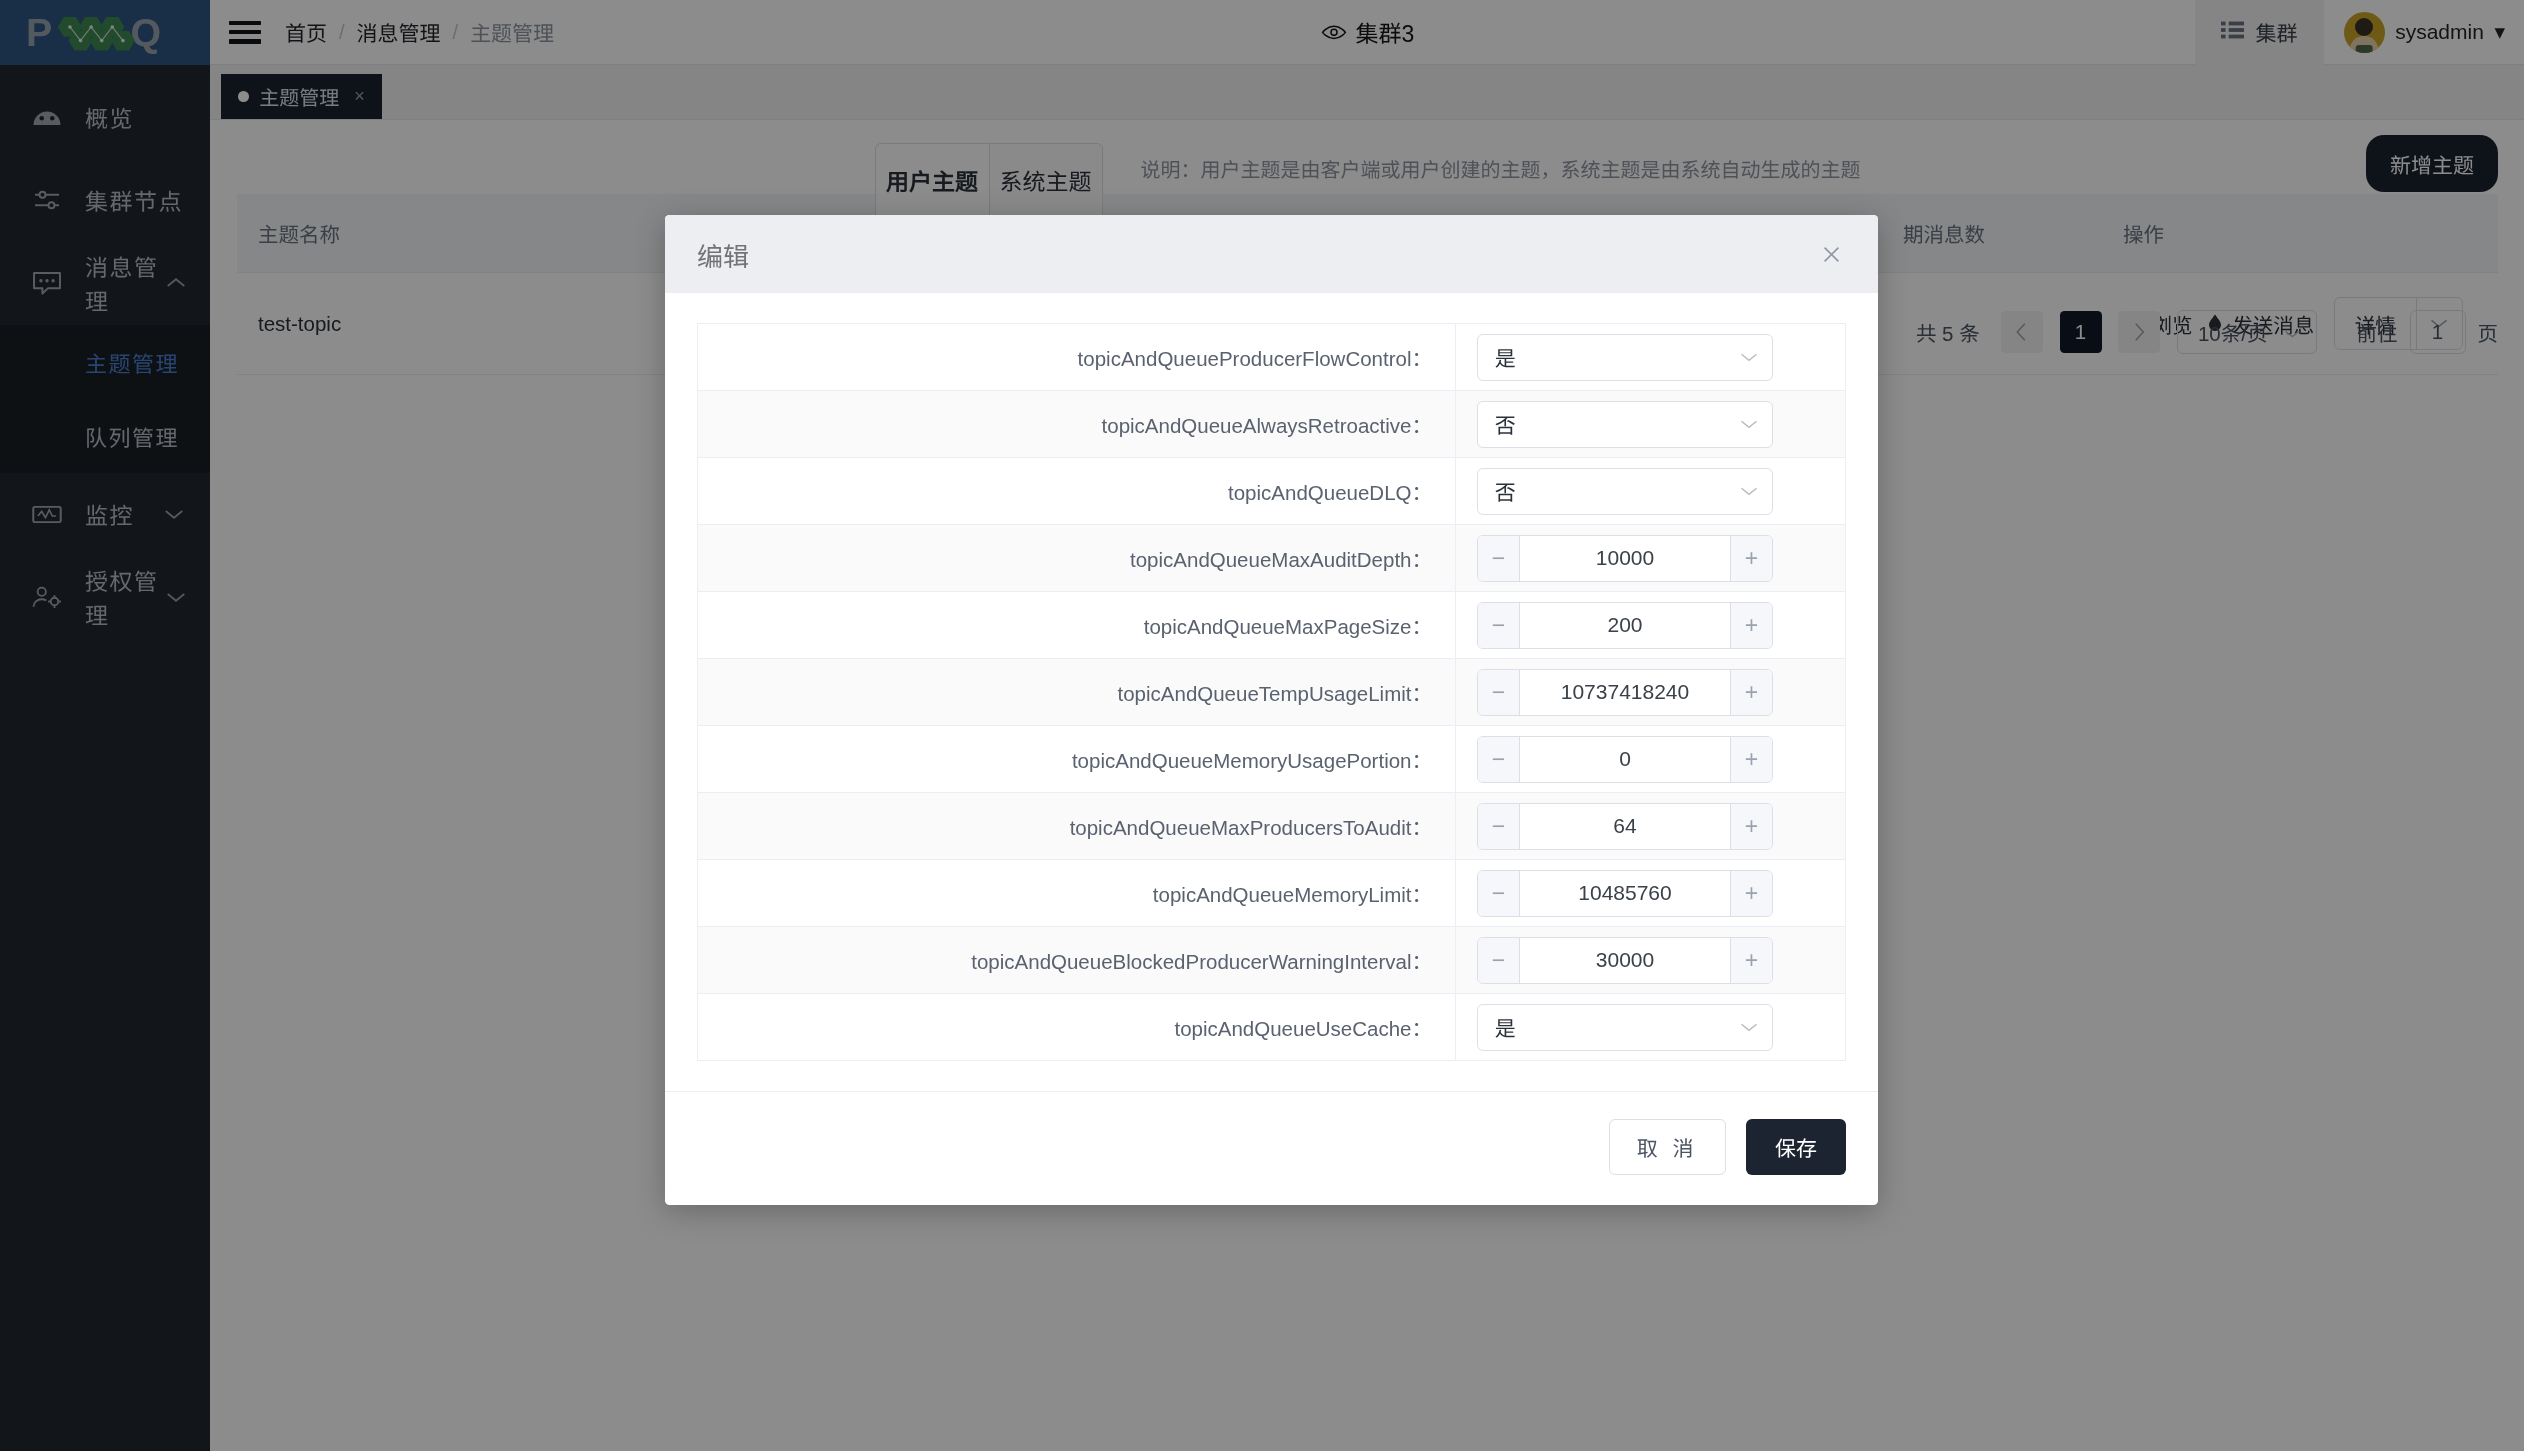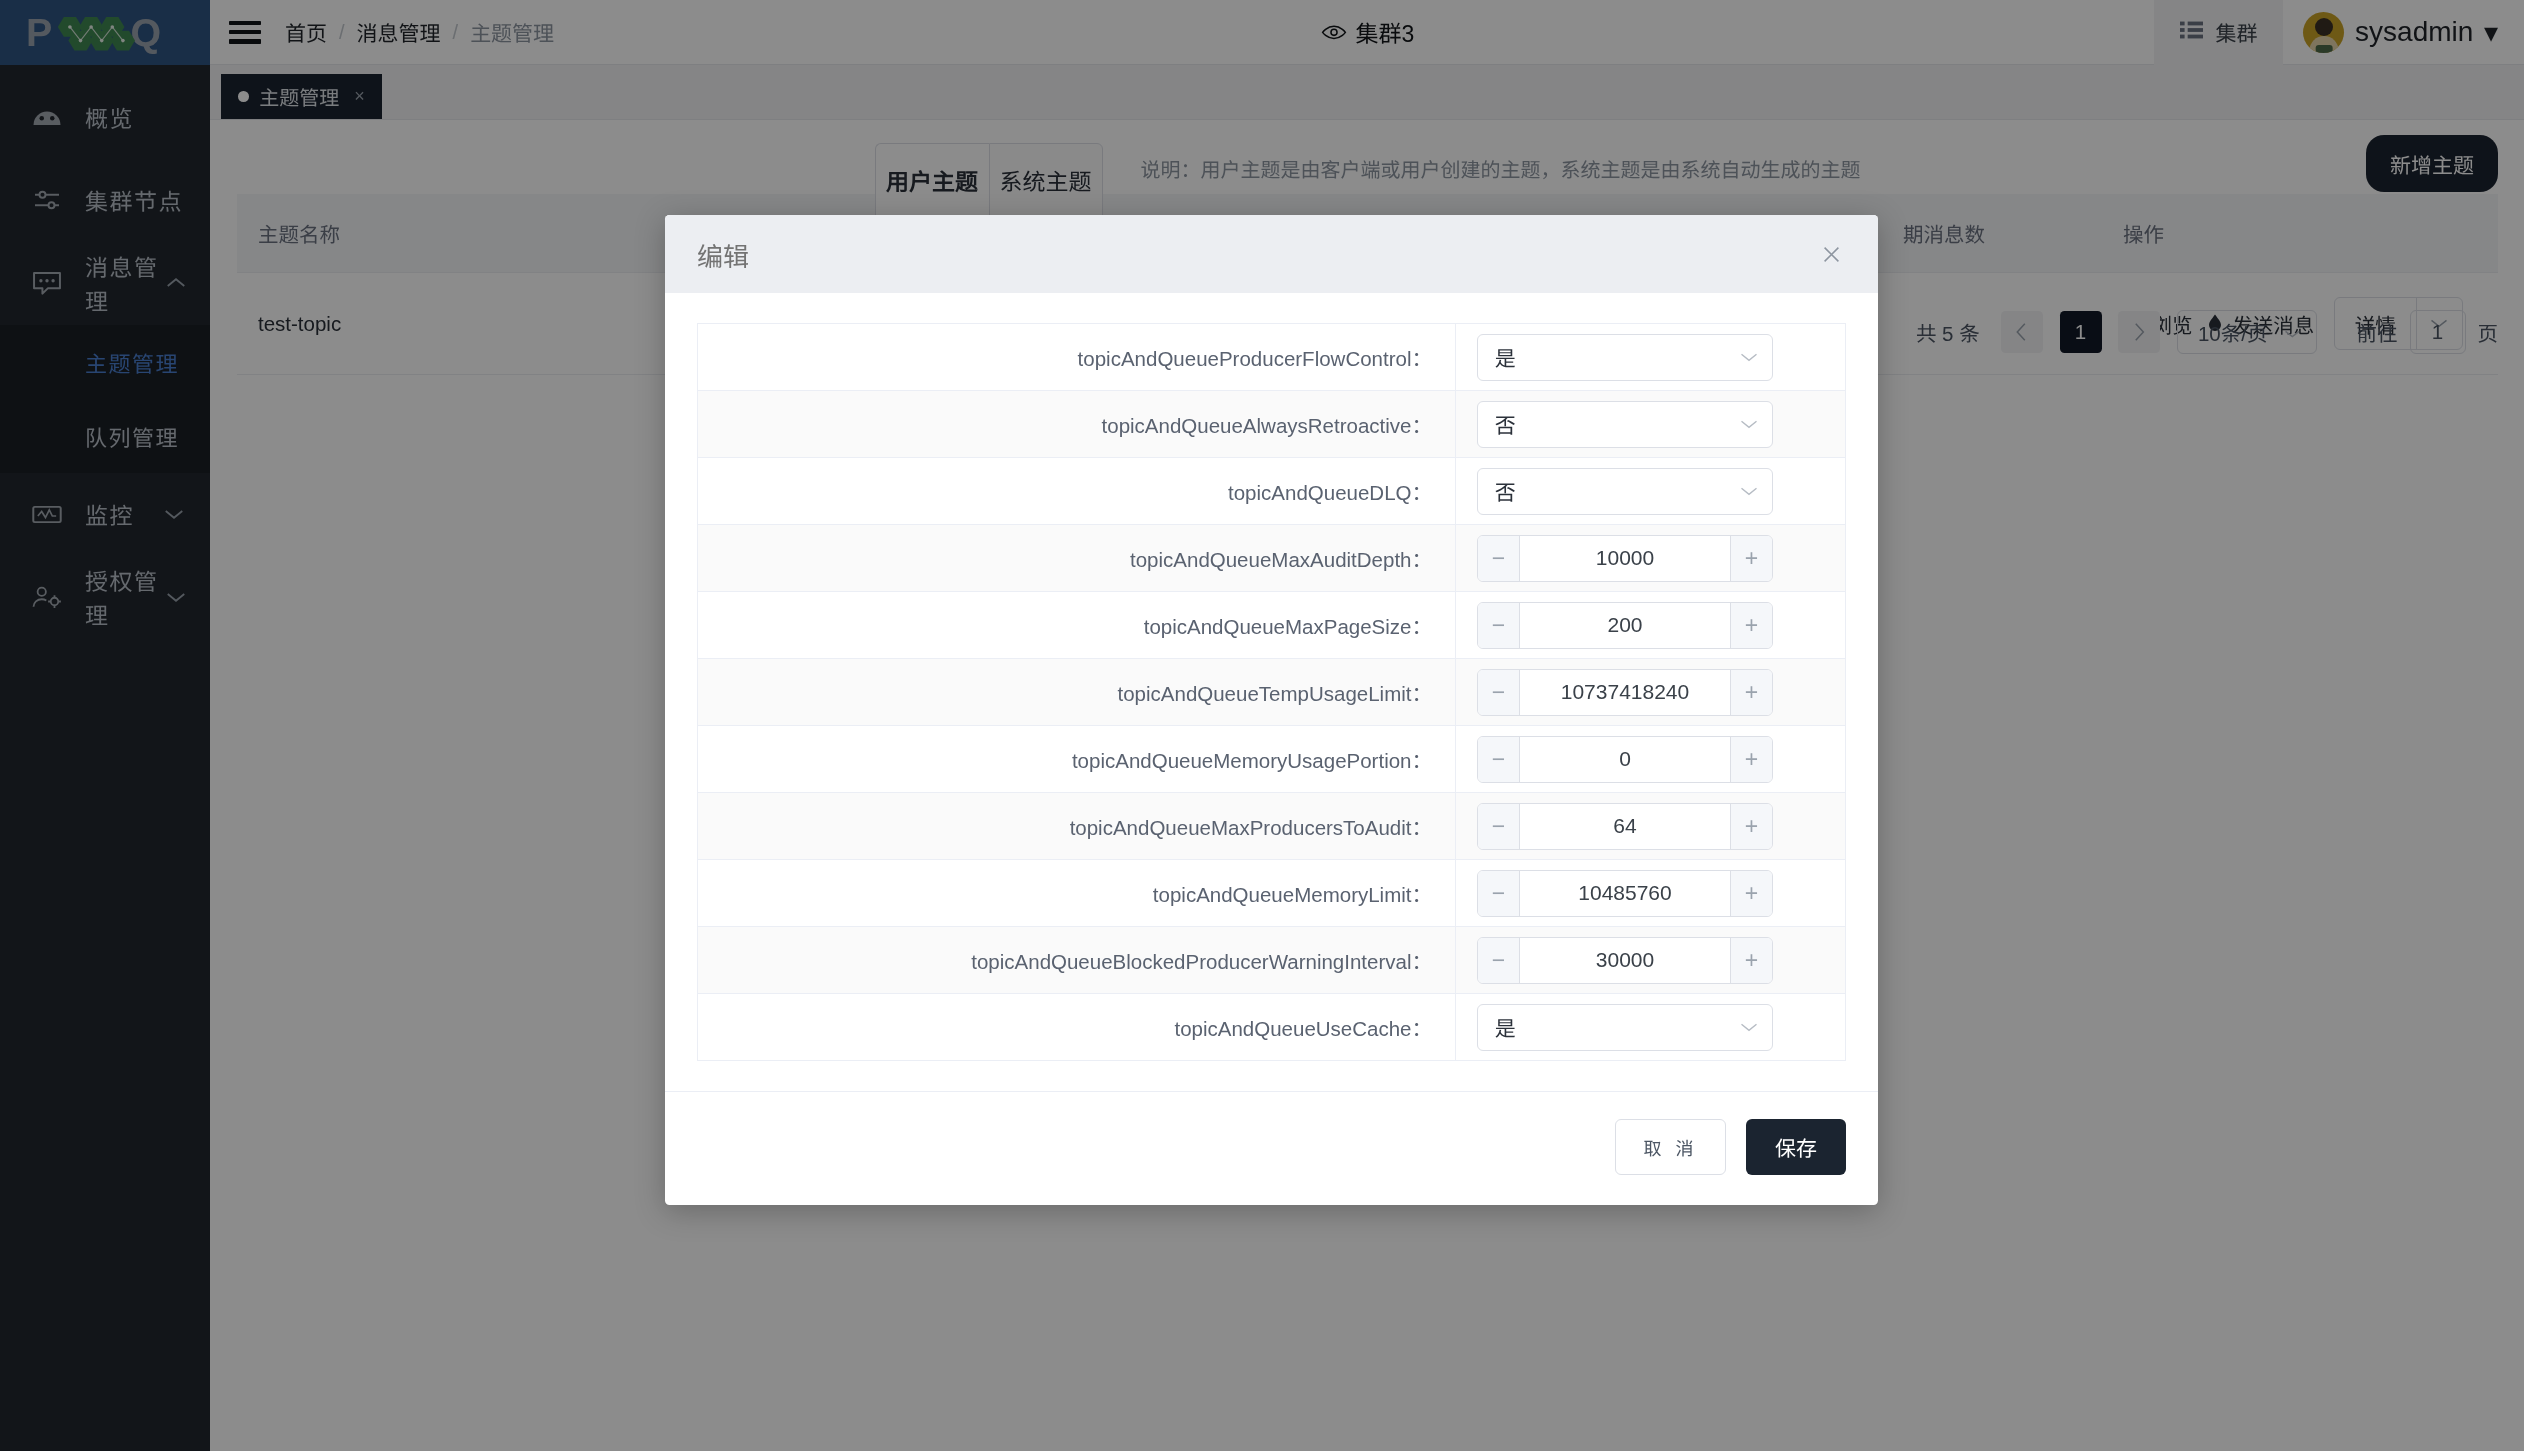--- a/index.html
+++ b/index.html
@@ -105,22 +105,22 @@
   }
   .cluster-btn {
     display: flex; align-items: center; gap: 12px;
     height: 65px; padding: 0 26px;
     background: #f2f3f5;
     font-size: 21px; color: #3a4149;
     cursor: pointer;
   }
   .user-box {
     display: flex; align-items: center; gap: 10.6px;
-    height: 65px; padding: 0 27px 0 20px;
-    font-size: 28px; color: #1f2329;
+    height: 65px; padding: 0 20px 0 20px;
+    font-size: 21px; color: #1f2329;
     cursor: pointer;
   }
   .avatar {
     width: 41px; height: 41px; border-radius: 50%;
     background: #c9a227;
     overflow: hidden; position: relative; flex: 0 0 auto;
   }
   .avatar .head {
     position: absolute; left: 50%; top: 6px; transform: translateX(-50%);
     width: 18px; height: 18px; border-radius: 50%; background: #3b3026;
@@ -314,21 +314,21 @@
   }
 
   .modal-foot {
     padding: 27px 32px 30px 32px;
     display: flex; justify-content: flex-end; gap: 20px;
     border-top: 0.8px solid #ebeef5;
     margin-top: 30px;
   }
   .btn-cancel {
     border: 0.8px solid #dcdfe6; background: #ffffff;
-    color: #4b5563; font-size: 18px;
+    color: #4b5563; font-size: 21px;
     padding: 12px 27px; border-radius: 6px; cursor: pointer;
     font-family: inherit; letter-spacing: 4.5px;
   }
   .btn-save {
     border: none; background: #1b2430; color: #ffffff;
     font-size: 21px; padding: 13px 29px; border-radius: 6px; cursor: pointer;
     font-family: inherit;
   }
 </style>
 </head>

